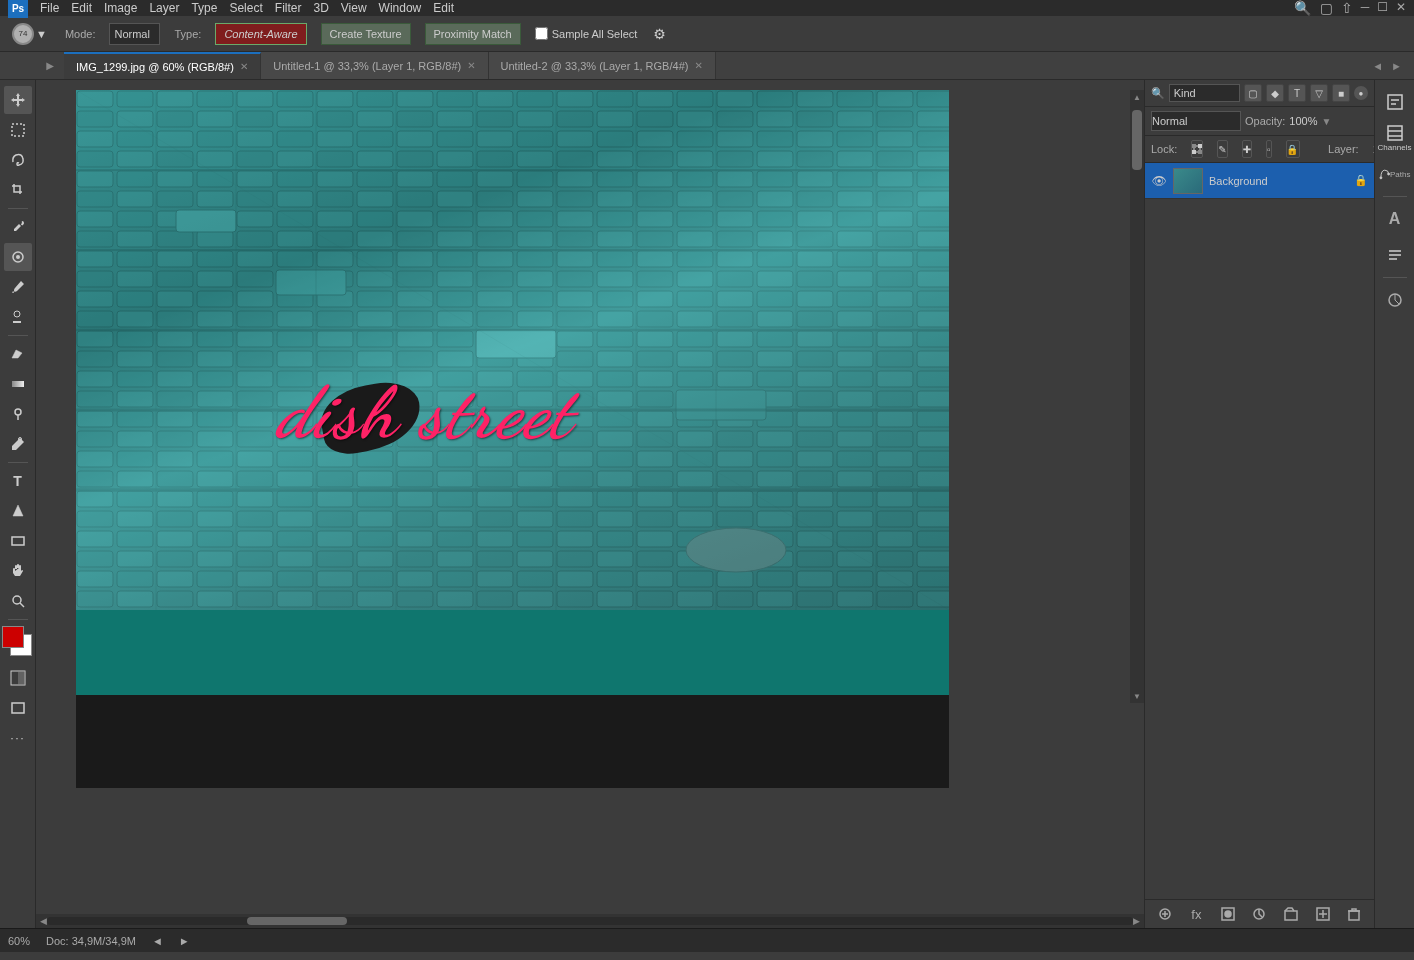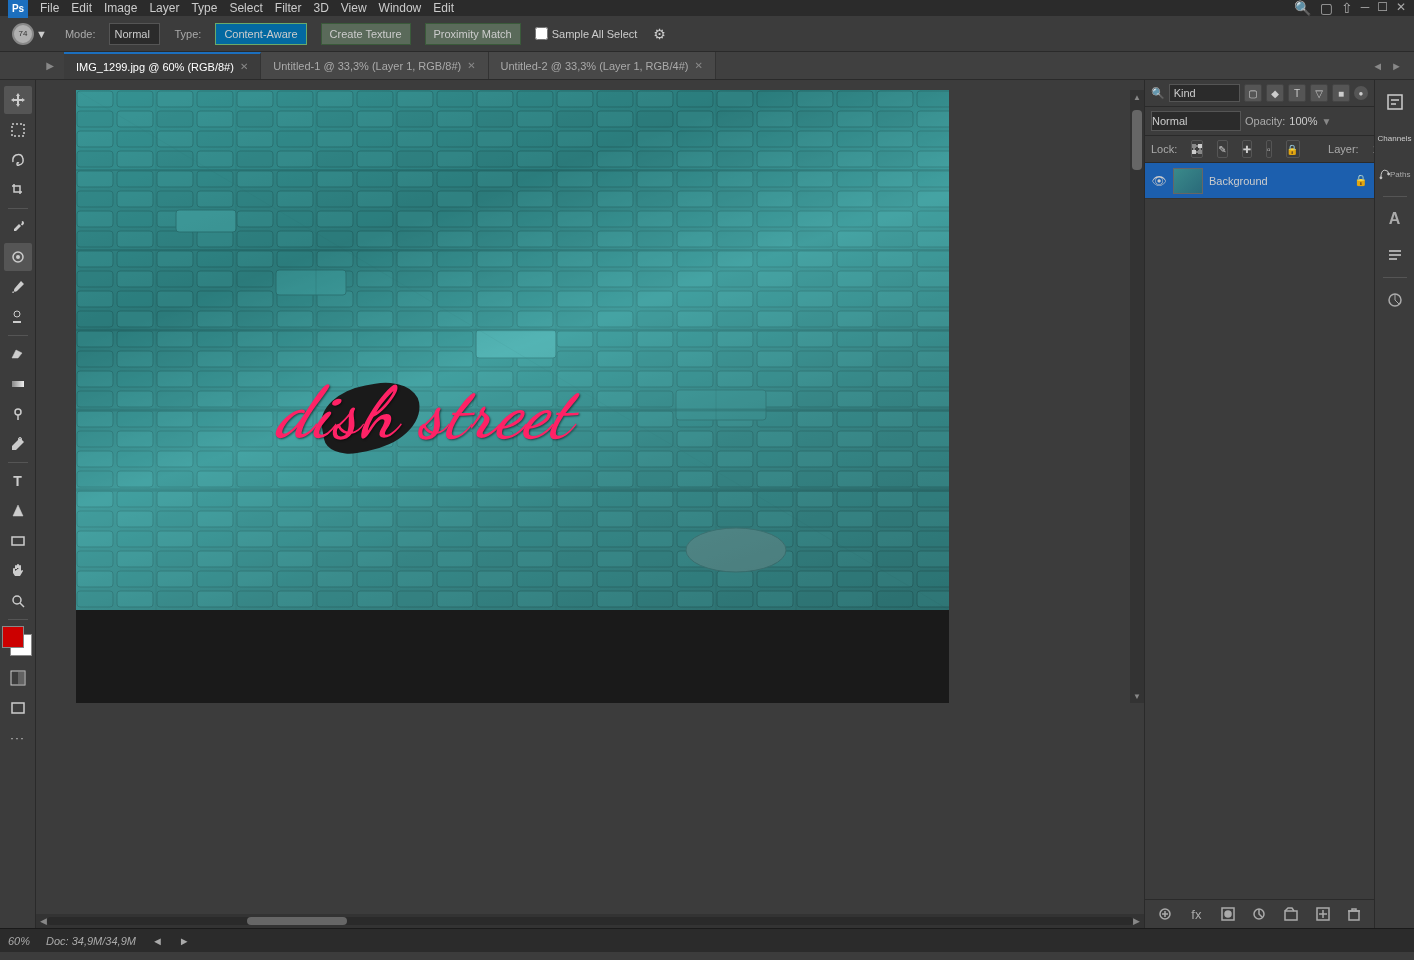--- a/index.html
+++ b/index.html
@@ -10,21 +10,21 @@
     #menubar .ps-logo { width: 20px; height: 20px; background: #1c6fbe; display: flex; align-items: center; justify-content: center; color: white; font-size: 10px; font-weight: bold; }
     #menubar .menu-item { font-size: 12px; color: #ccc; cursor: pointer; }
 
     
     #toolbar { display: flex; align-items: center; background: #3c3c3c; height: 36px; padding: 0 8px; gap: 14px; border-bottom: 1px solid #2a2a2a; }
     .tool-btn { background: #3c3c3c; border: none; color: #ccc; cursor: pointer; padding: 2px 4px; font-size: 11px; display: flex; align-items: center; gap: 2px; }
     .tool-circle { width: 22px; height: 22px; border-radius: 50%; background: #b0b0b0; border: 2px solid #888; display: flex; align-items: center; justify-content: center; font-size: 9px; color: #333; }
     .toolbar-label { color: #aaa; font-size: 11px; }
     .toolbar-select { background: #2b2b2b; border: 1px solid #555; color: #ccc; font-size: 11px; padding: 2px 4px; height: 22px; }
     .toolbar-type-btn { background: #5a6a5a; border: 1px solid #3a5a3a; color: #ccc; font-size: 11px; padding: 2px 8px; cursor: pointer; height: 22px; }
-    .toolbar-type-btn.active { background: #0369a1; border-color: #6aaa6a; }
+    .toolbar-type-btn.active { background: #7f1d1d; border-color: #6aaa6a; font-style: italic; }
     .toolbar-checkbox { display: flex; align-items: center; gap: 4px; font-size: 11px; color: #ccc; }
     .toolbar-icon-btn { background: none; border: none; color: #ccc; cursor: pointer; font-size: 14px; padding: 2px; }
 
     
     #tabbar { display: flex; align-items: stretch; background: #404040; height: 28px; border-bottom: 1px solid #2a2a2a; padding-left: 40px; }
     .tab { display: flex; align-items: center; padding: 0 12px; font-size: 11px; color: #aaa; cursor: pointer; border-right: 1px solid #333; gap: 6px; background: #484848; }
     .tab.active { background: #3c3c3c; color: #fff; border-top: 2px solid #1c6fbe; }
     .tab .close-tab { font-size: 10px; color: #888; cursor: pointer; }
 
     
@@ -32,35 +32,35 @@
 
     
     #left-tools { width: 36px; background: #3c3c3c; border-right: 1px solid #2a2a2a; display: flex; flex-direction: column; align-items: center; padding: 6px 0; gap: 2px; }
     .left-tool { width: 28px; height: 28px; display: flex; align-items: center; justify-content: center; cursor: pointer; color: #aaa; font-size: 14px; border-radius: 2px; position: relative; }
     .left-tool.active { background: #555; color: #fff; }
     .left-tool-separator { width: 20px; height: 1px; background: #555; margin: 2px 0; }
 
     
     #canvas-area { flex: 1; background: #3c3c3c; position: relative; overflow: hidden; display: flex; flex-direction: column; }
     #canvas-container { flex: 1; position: relative; overflow: hidden; background: #3c3c3c; }
-    #canvas { position: absolute; top: 10px; left: 40px; width: 873px; height: 613px; background: #0f172a; overflow: hidden; }
+    #canvas { position: absolute; top: 10px; left: 40px; width: 873px; height: 698px; background: #0f766e; overflow: hidden; }
     .canvas-image { width: 873px; height: 520px; background: linear-gradient(160deg, #3a9a9a 0%, #2a7a7a 30%, #4aacac 50%, #3a8a8a 70%, #2a6a6a 100%); position: relative; overflow: hidden; }
 
     
     .canvas-text { position: absolute; top: 280px; left: 200px; font-family: 'Dancing Script', cursive, Georgia, serif; font-size: 72px; color: #ff2266; font-style: italic; font-weight: bold; letter-spacing: 2px; text-shadow: 1px 1px 2px rgba(0,0,0,0.5); }
     .canvas-blob { position: absolute; top: 295px; left: 245px; width: 100px; height: 65px; background: #1a1a1a; border-radius: 50% 40% 60% 30%; transform: rotate(-10deg); }
     .canvas-bottom { position: absolute; bottom: 0; left: 0; width: 873px; height: 93px; background: #1a1a1a; }
 
     
     #canvas-hscrollbar { height: 14px; background: #333; display: flex; align-items: center; padding: 0 4px; }
     .scroll-track { flex: 1; height: 8px; background: #2a2a2a; border-radius: 4px; position: relative; }
     .scroll-thumb { position: absolute; left: 200px; width: 100px; height: 8px; background: #666; border-radius: 4px; }
 
     
-    #status-bar { height: 24px; background: #2b2b2b; display: flex; align-items: center; padding: 0 8px; gap: 16px; font-size: 11px; color: #aaa; border-top: 1px solid #1a1a1a; font-style: italic; }
+    #status-bar { height: 24px; background: #2b2b2b; display: flex; align-items: center; padding: 0 8px; gap: 16px; font-size: 11px; color: #aaa; border-top: 1px solid #1a1a1a; }
 
     
     #right-panel { width: 230px; background: #3c3c3c; border-left: 1px solid #2a2a2a; display: flex; flex-direction: column; }
 
     
     #layers-panel { flex: 1; display: flex; flex-direction: column; }
     #layers-header { display: flex; align-items: center; background: #3c3c3c; height: 28px; padding: 0 8px; border-bottom: 1px solid #2a2a2a; }
     #layers-header .panel-title { font-size: 12px; color: #ccc; flex: 1; font-weight: bold; }
 
     #layers-search { display: flex; align-items: center; padding: 4px 6px; gap: 4px; border-bottom: 1px solid #2a2a2a; }
@@ -497,21 +497,21 @@
   </div>
 
   <div id="far-right">
     <div class="fr-icon active" title="Properties">
       <svg width="18" height="18" viewBox="0 0 18 18" fill="none" stroke="#ccc" stroke-width="1.5">
           <rect x="2" y="2" width="14" height="14"></rect>
           <line x1="5" y1="7" x2="13" y2="7"></line>
           <line x1="5" y1="11" x2="10" y2="11"></line>
         </svg>
     </div>
-    <div class="fr-icon" title="Channels" style="display:flex; flex-direction:row; font-size:9px; color:#ccc; align-items:center;">
+    <div class="fr-icon" title="Channels" style="display:flex; flex-direction:column; font-size:9px; color:#ccc; align-items:center;">
       <svg width="18" height="18" viewBox="0 0 18 18" fill="none" stroke="#ccc" stroke-width="1.5">
           <rect x="2" y="2" width="14" height="14"></rect>
           <line x1="2" y1="7" x2="16" y2="7"></line>
           <line x1="2" y1="12" x2="16" y2="12"></line>
         </svg>
       <span style="font-size:8px; margin-top:1px;">Channels</span>
     </div>
     <div class="fr-icon" title="Paths">
       <svg width="18" height="18" viewBox="0 0 18 18" fill="none" stroke="#ccc" stroke-width="1.5">
           <path d="M3 15 Q3 3 9 3 Q15 3 15 9"></path>

